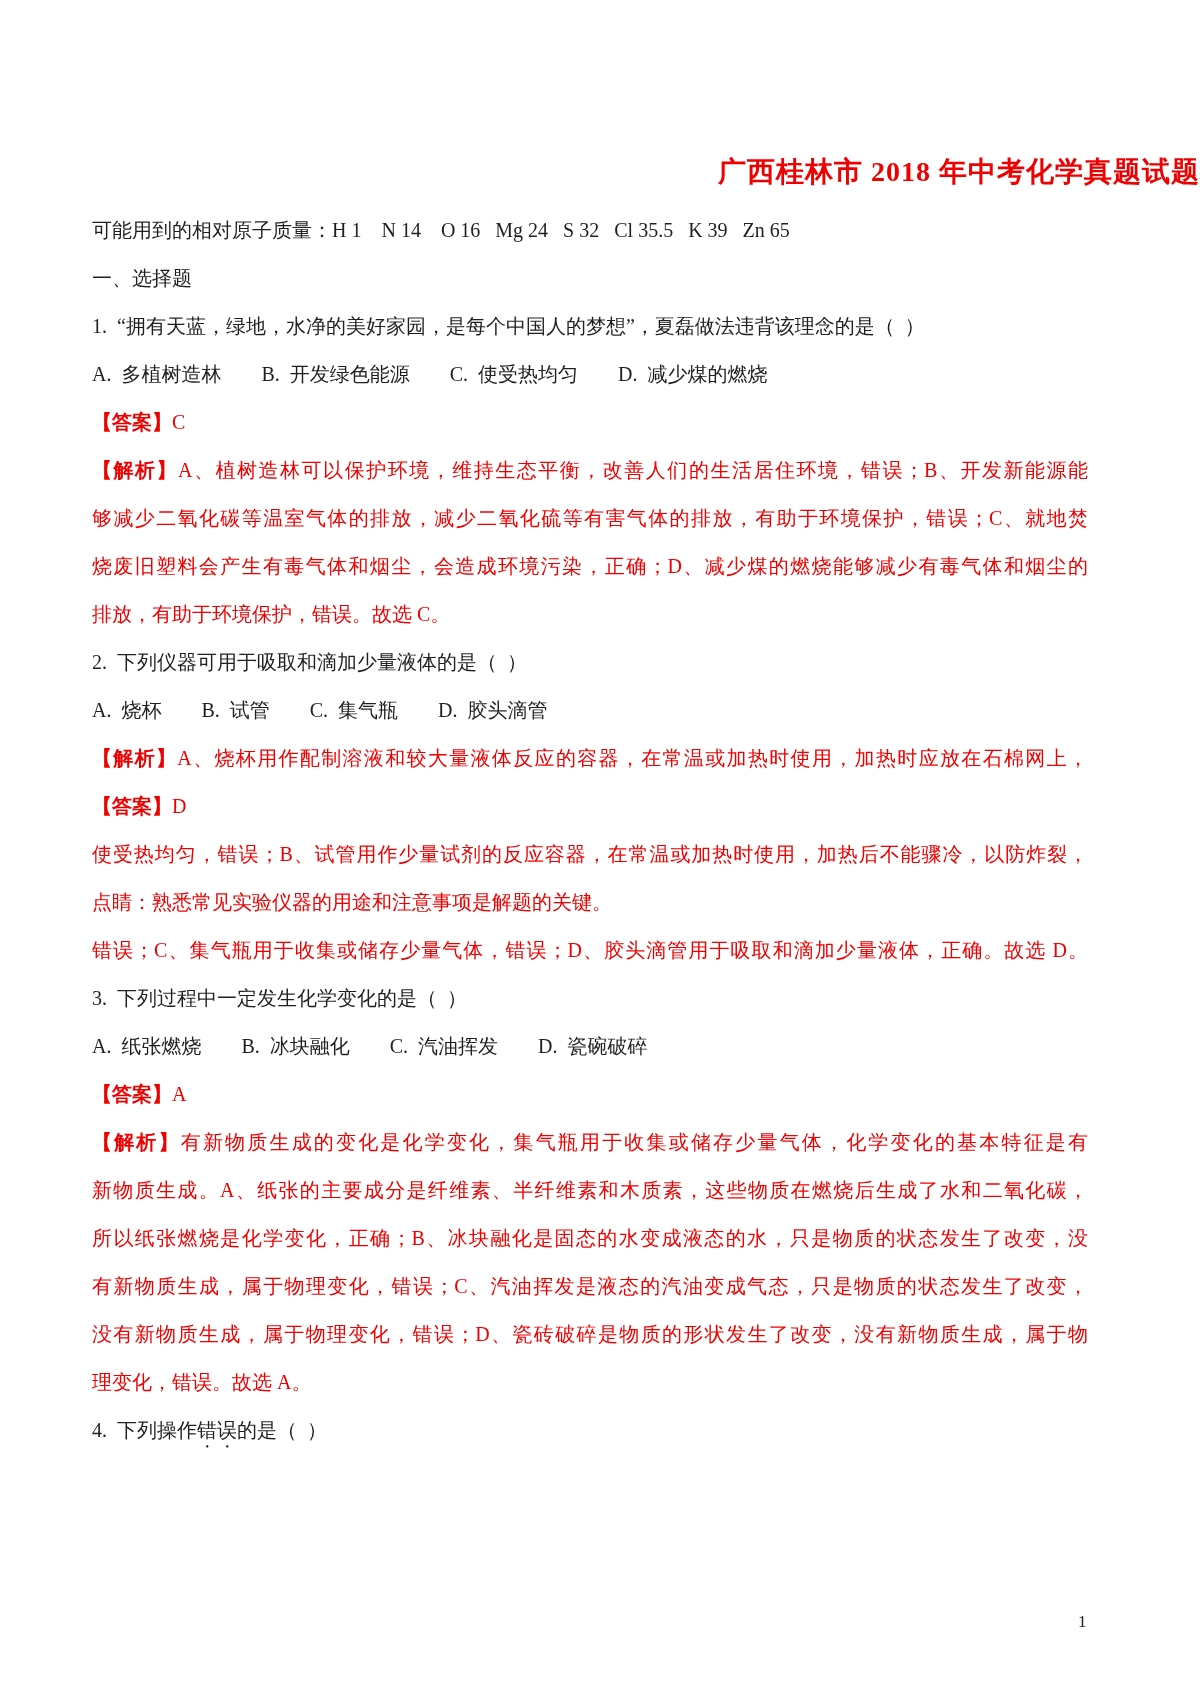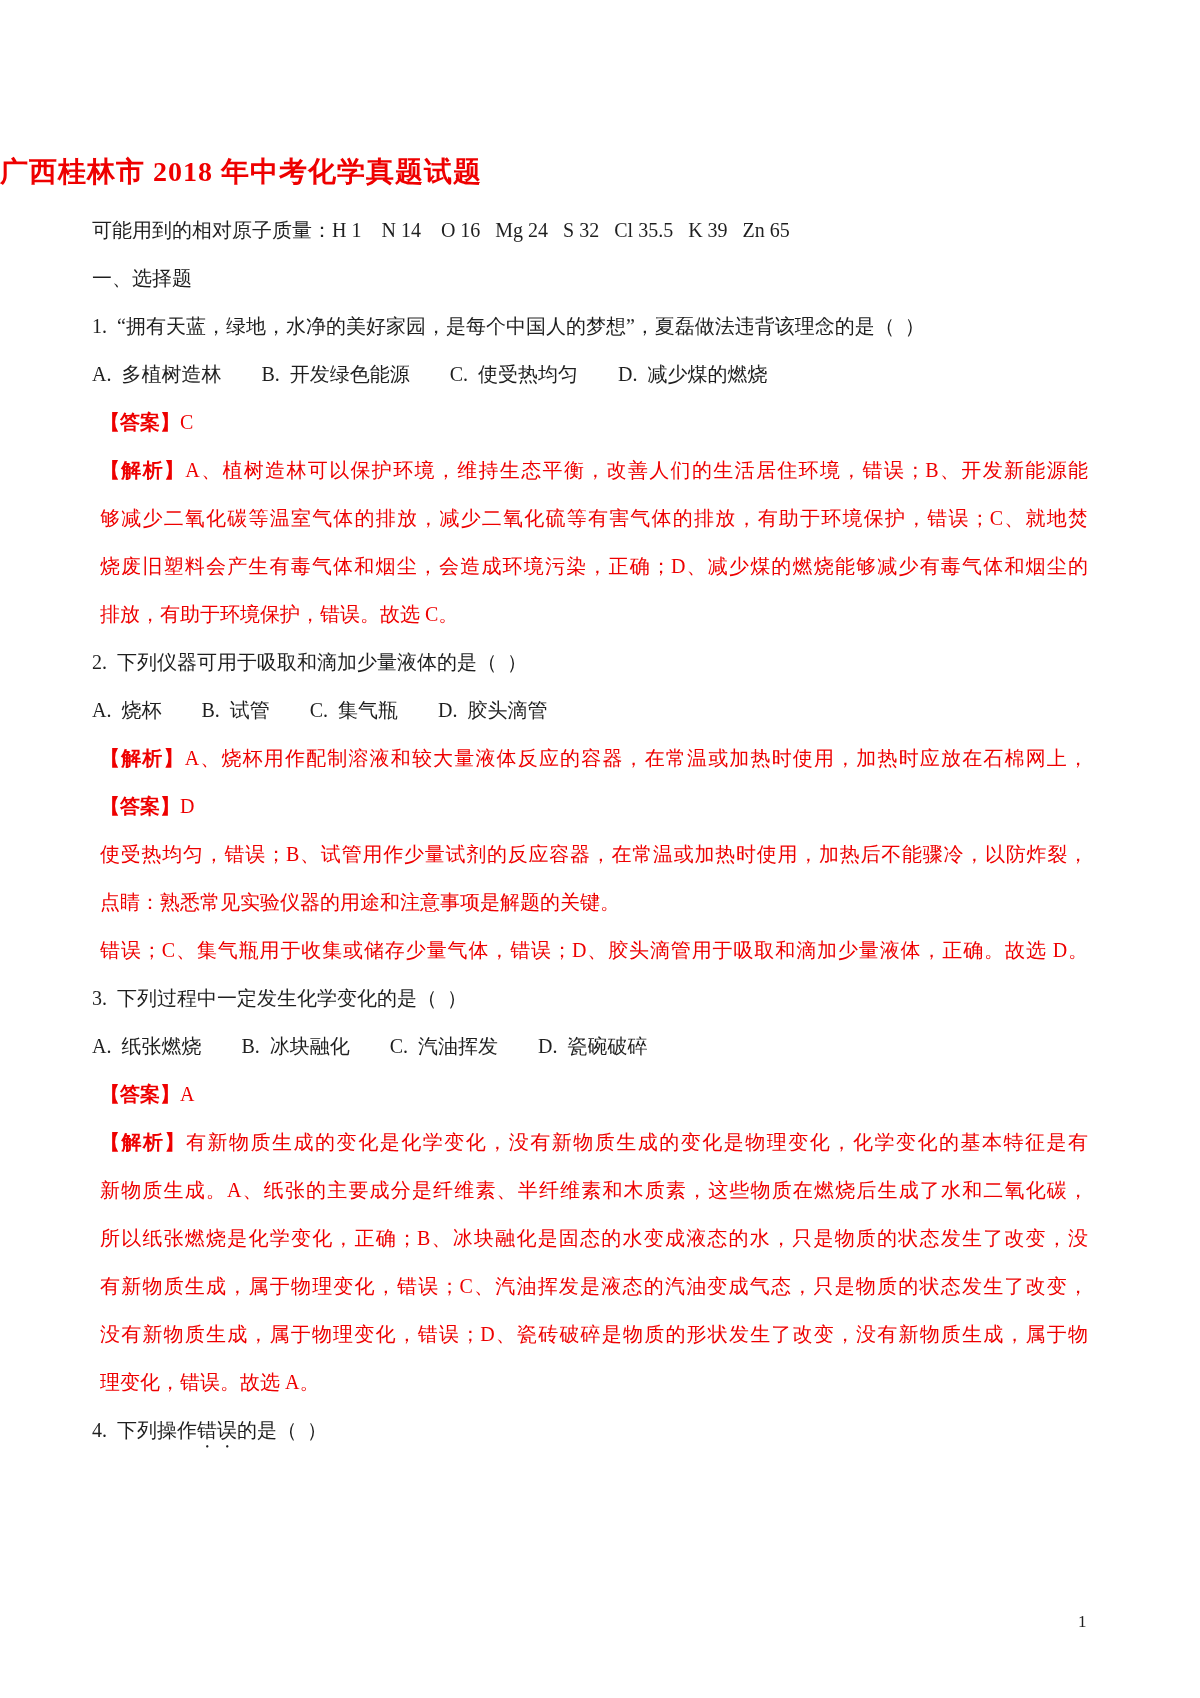--- a/index.html
+++ b/index.html
@@ -11,41 +11,41 @@
     font-family: "Liberation Serif", "DejaVu Serif", serif;
     color: #1f1f1f;
     overflow: hidden;
   }
   .title {
     position: absolute;
     top: 148px;
     left: 0;
     width: 100%;
     margin: 0;
-    text-align: left;
+    text-align: right;
     font-size: 28px;
     line-height: 48px;
     font-weight: bold;
     color: var(--title_red, #ee0000);
     letter-spacing: 1px;
   }
   .content {
     position: absolute;
     left: 92px;
     top: 206px;
     width: 996px;
   }
   .ln {
     margin: 0;
     height: 48px;
     line-height: 48px;
     font-size: 20px;
     white-space: pre-wrap;
   }
-  .red { color: var(--content_red, #ee0000); margin-left: 8px; }
+  .red { color: var(--content_red, #ee0000); }
   .fill {
     white-space: normal;
     text-align: justify;
     text-align-last: justify;
   }
   .lbl { font-weight: bold; }
   .emph {
     -webkit-text-emphasis: filled dot #1f1f1f;
     -webkit-text-emphasis-position: under right;
     text-emphasis: filled dot #1f1f1f;
@@ -86,21 +86,21 @@
     <p class="ln">A.  烧杯　　B.  试管　　C.  集气瓶　　D.  胶头滴管</p>
     <p class="ln red fill"><span class="lbl">【解析】</span><span>A、烧杯用作配制溶液和较大量液体反应的容器，在常温或加热时使用，加热时应放在石棉网上，</span></p>
     <p class="ln red"><span class="lbl">【答案】</span><span>D</span></p>
     <p class="ln red fill">使受热均匀，错误；B、试管用作少量试剂的反应容器，在常温或加热时使用，加热后不能骤冷，以防炸裂，</p>
     <p class="ln red">点睛：熟悉常见实验仪器的用途和注意事项是解题的关键。</p>
     <p class="ln red fill">错误；C、集气瓶用于收集或储存少量气体，错误；D、胶头滴管用于吸取和滴加少量液体，正确。故选 D。</p>
 
     <p class="ln">3.  下列过程中一定发生化学变化的是（  ）</p>
     <p class="ln">A.  纸张燃烧　　B.  冰块融化　　C.  汽油挥发　　D.  瓷碗破碎</p>
     <p class="ln red"><span class="lbl">【答案】</span><span>A</span></p>
-    <p class="ln red fill"><span class="lbl">【解析】</span><span>有新物质生成的变化是化学变化，没有新物质生成的变化是物理变化，化学变化的基本特征是有</span></p>
+    <p class="ln red fill"><span class="lbl">【解析】</span><span>有新物质生成的变化是化学变化，集气瓶用于收集或储存少量气体，化学变化的基本特征是有</span></p>
     <p class="ln red fill">新物质生成。A、纸张的主要成分是纤维素、半纤维素和木质素，这些物质在燃烧后生成了水和二氧化碳，</p>
     <p class="ln red fill">所以纸张燃烧是化学变化，正确；B、冰块融化是固态的水变成液态的水，只是物质的状态发生了改变，没</p>
     <p class="ln red fill">有新物质生成，属于物理变化，错误；C、汽油挥发是液态的汽油变成气态，只是物质的状态发生了改变，</p>
     <p class="ln red fill">没有新物质生成，属于物理变化，错误；D、瓷砖破碎是物质的形状发生了改变，没有新物质生成，属于物</p>
     <p class="ln red">理变化，错误。故选 A。</p>
 
     <p class="ln"><span>4.  下列操作</span><span class="emph">错误</span><span>的是（  ）</span></p>
 
   </div>
 

